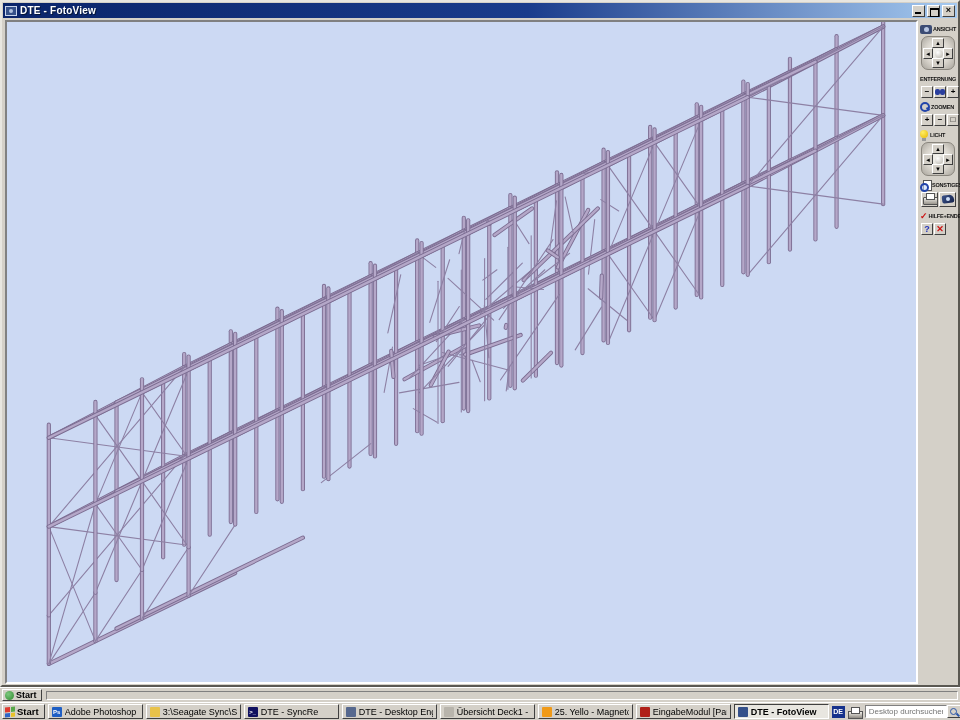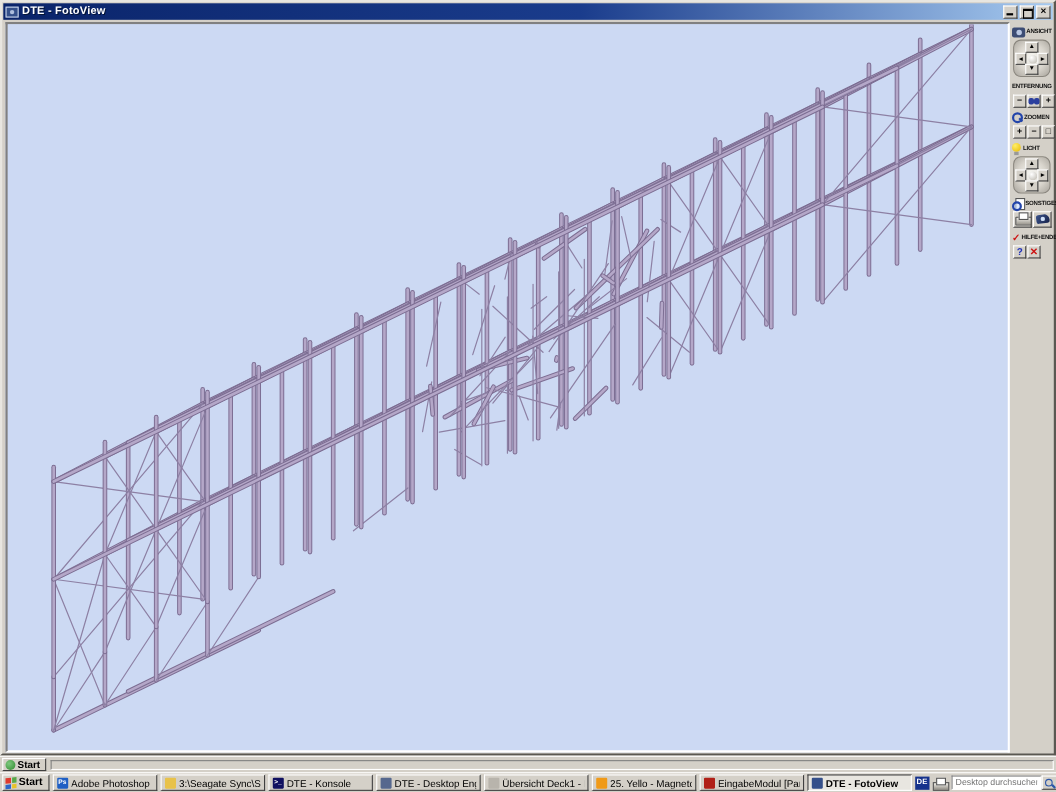--- a/index.html
+++ b/index.html
@@ -583,21 +583,21 @@
         <button class="task-btn">
           <span class="ticon" style="background: rgb(31, 95, 196);">Ps</span>
           <span class="lbl">Adobe Photoshop CS3 E...</span>
         </button>
         <button class="task-btn">
           <span class="ticon" style="background: rgb(232, 194, 74);"></span>
           <span class="lbl">3:\Seagate Sync\SyncRe...</span>
         </button>
         <button class="task-btn">
           <span class="ticon" style="background: rgb(16, 16, 96);">&gt;_</span>
-          <span class="lbl">DTE - Konsole</span>
+          <span class="lbl">DTE - SyncRe</span>
         </button>
         <button class="task-btn">
           <span class="ticon" style="background: rgb(86, 104, 142);"></span>
           <span class="lbl">DTE - Desktop Engineeri...</span>
         </button>
         <button class="task-btn">
           <span class="ticon" style="background: rgb(184, 180, 172);"></span>
           <span class="lbl">Übersicht Deck1 - Paint</span>
         </button>
         <button class="task-btn">

